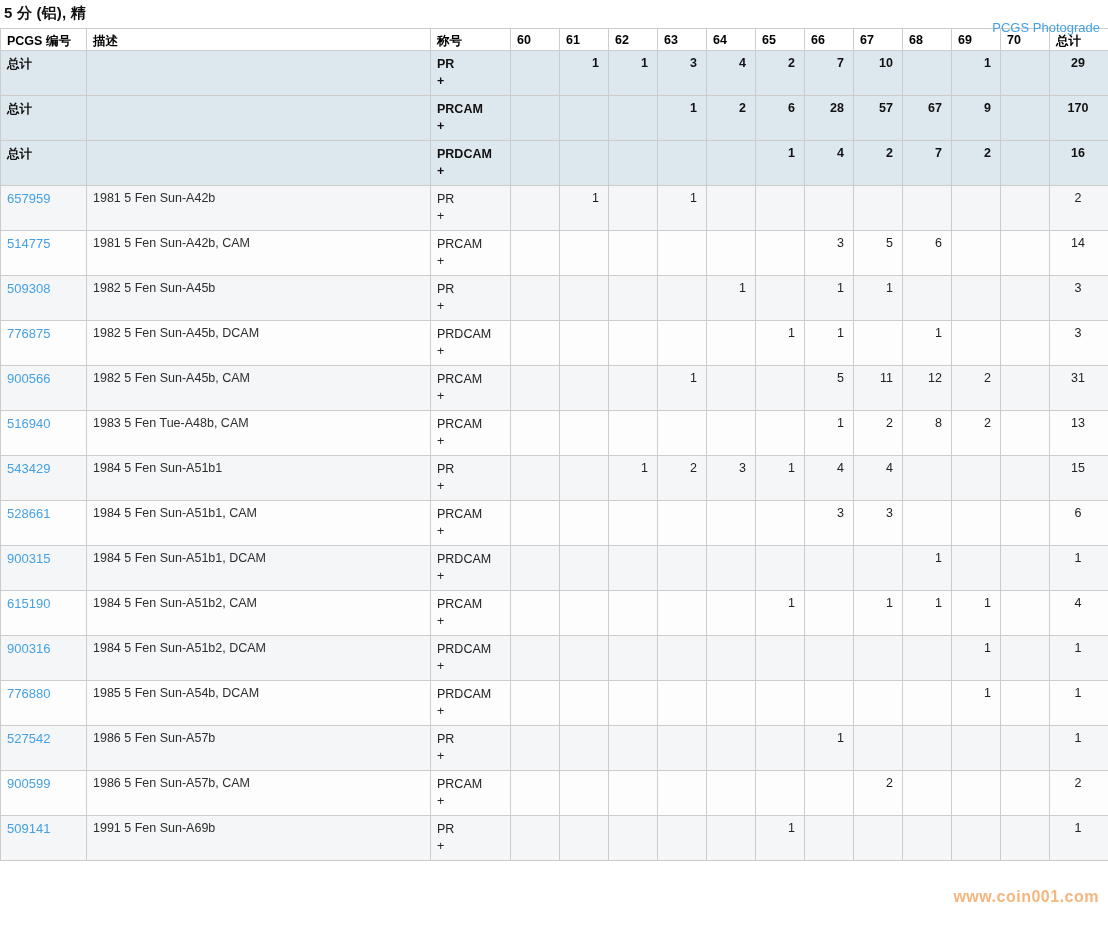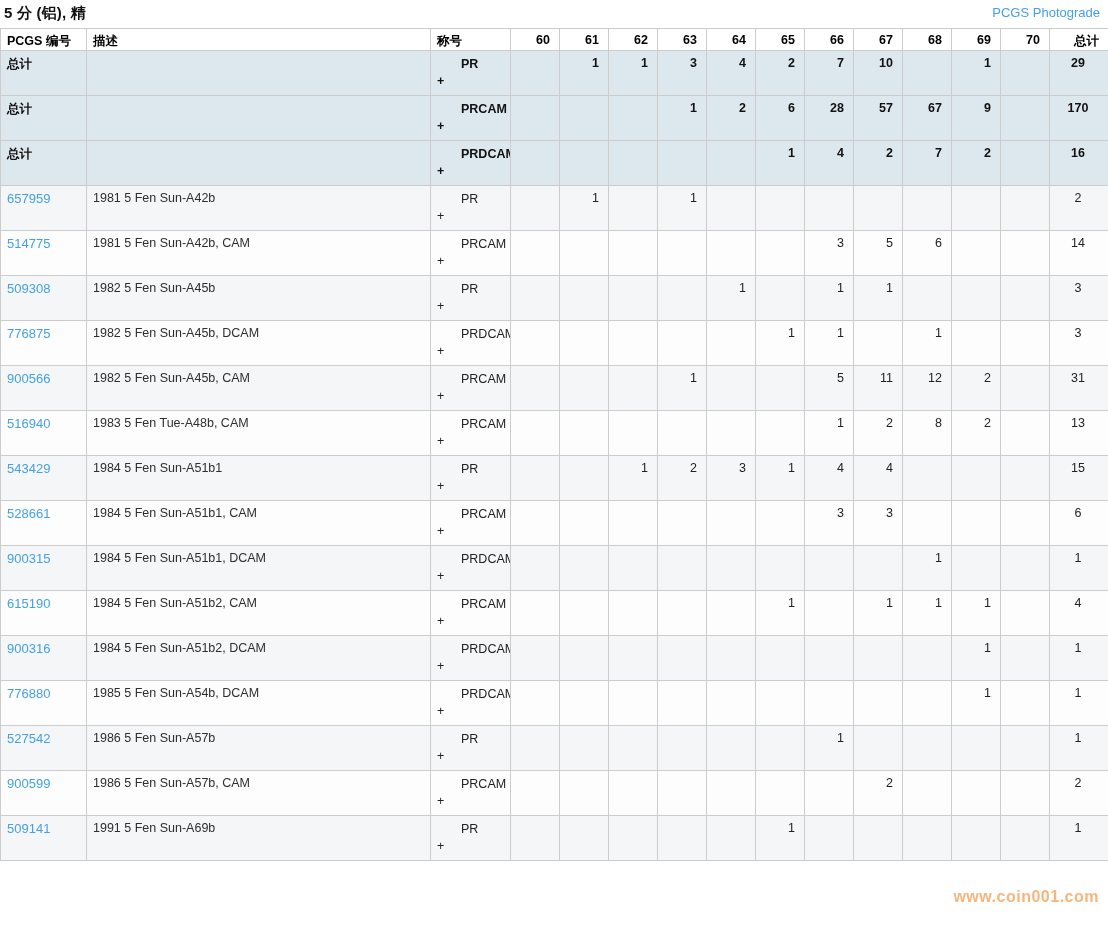--- a/index.html
+++ b/index.html
@@ -8,37 +8,37 @@
     --border:#ccc;
     --stripe:#f5f6f7;
     --wm:rgba(243,156,80,.75);
   }
   *{box-sizing:border-box;margin:0;padding:0;}
   html,body{width:1108px;height:948px;overflow:hidden;background:#fff;
     font-family:"Liberation Sans","DejaVu Sans",sans-serif;color:#222;}
   .page{position:relative;width:1108px;height:948px;overflow:hidden;}
   .topbar{height:28px;position:relative;}
   .page-title{position:absolute;left:4px;top:4px;font-size:15px;font-weight:bold;color:#111;letter-spacing:.2px;}
-  .photograde-link{position:absolute;right:8px;top:5px;font-size:13px;color:var(--link-blue);text-decoration:none;cursor:pointer;}
+  .photograde-link{position:absolute;right:8px;top:20px;font-size:13px;color:var(--link-blue);text-decoration:none;cursor:pointer;}
   table{border-collapse:collapse;table-layout:fixed;width:1108px;}
   col.c-no{width:86px;} col.c-desc{width:344px;} col.c-desig{width:80px;}
   col.c-g{width:49px;} col.c-tot{width:59px;}
   th,td{border:1px solid var(--border);vertical-align:top;font-size:12.5px;
     padding:5px 6px 0 6px;overflow:hidden;white-space:nowrap;}
   thead th{height:16px;padding-top:4px;font-size:12.5px;font-weight:bold;color:#000;text-align:left;background:#fff;}
-  thead th.num,thead th.tot{text-align:right;padding-right:9px;}
+  thead th.num,thead th.tot{text-align:left;padding-right:9px;}
   tbody tr{height:45px;}
   tbody td{height:45px;}
   td.num{text-align:right;padding-right:9px;font-size:12.5px;color:#222;}
   td.tot{text-align:center;padding-right:8px;font-size:12.5px;color:#222;}
   tr.total-row td{background:var(--total-bg);font-weight:bold;color:#111;}
   tr.data-row:nth-child(even) td{background:var(--stripe);}
   tr.data-row:nth-child(odd) td{background:#fdfdfd;}
   a.pcgs-no{color:var(--link-blue);text-decoration:none;font-size:13px;cursor:pointer;}
-  .desig-line{display:block;line-height:16px;margin-left:24px;}
+  .desig-line{display:block;line-height:16px;}
   .plus-line{display:block;line-height:19px;}
   td.desc{color:#2e2e2e;}
   .watermark{position:absolute;right:9px;top:888px;font-size:16px;font-weight:bold;
     color:var(--wm);letter-spacing:.5px;pointer-events:none;}
 </style>
 </head>
 <body>
 
 <div class="page">
   <div class="topbar">

